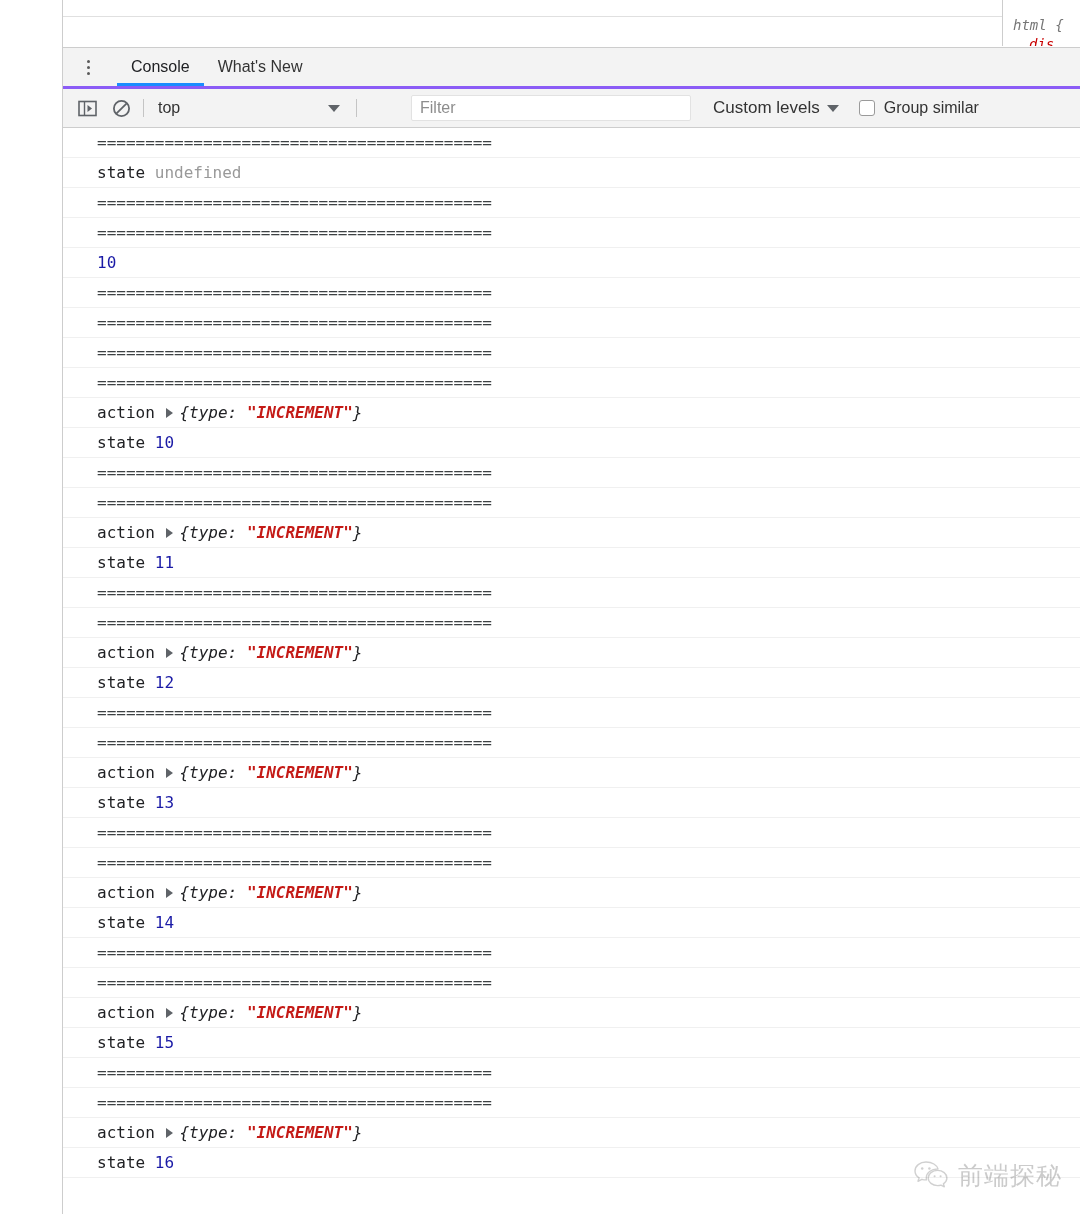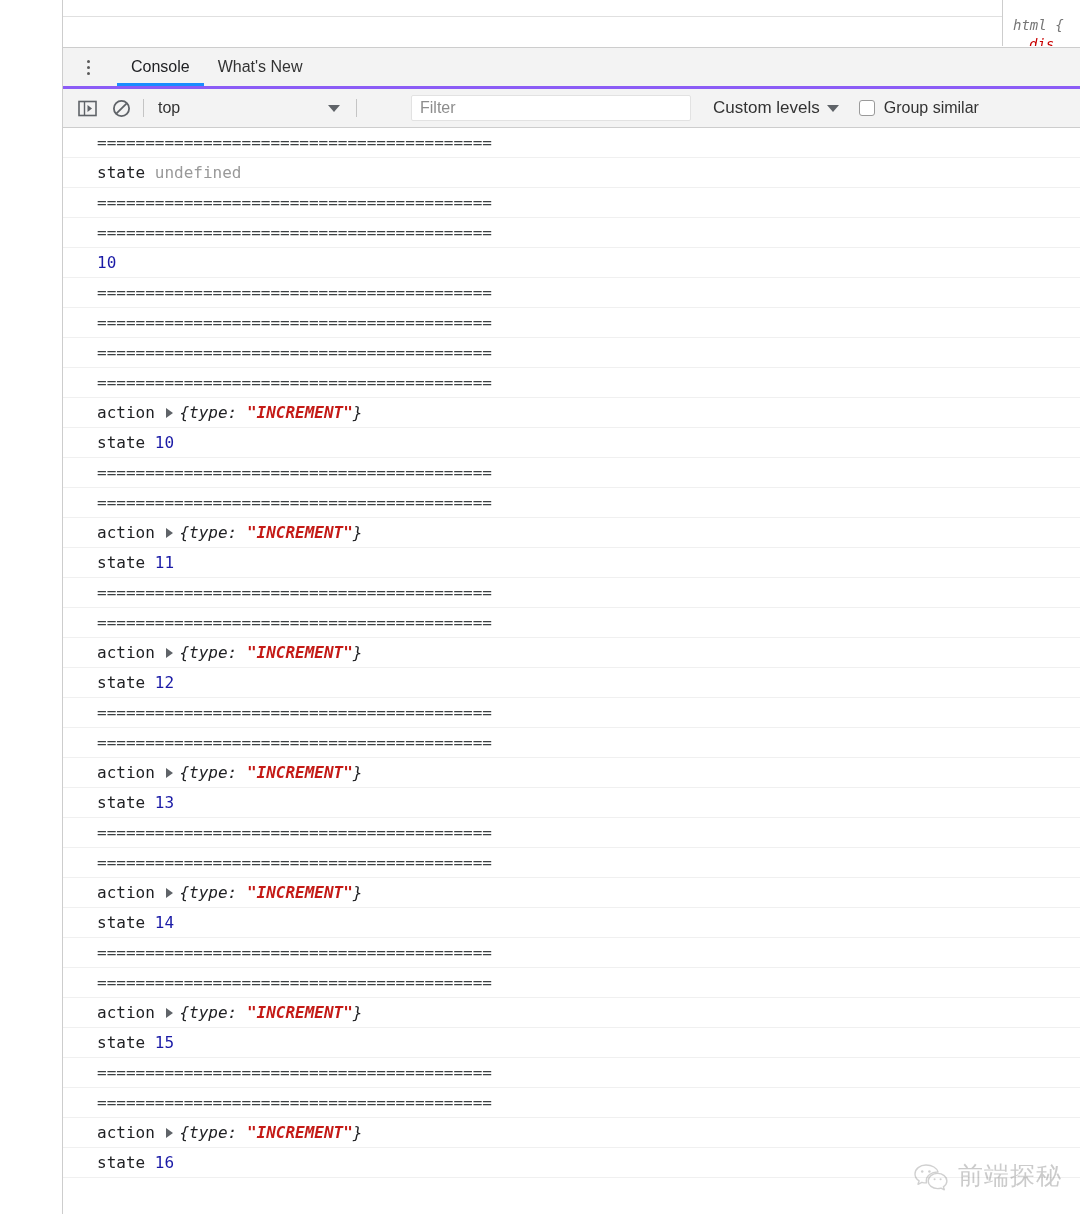--- a/index.html
+++ b/index.html
@@ -296,21 +296,21 @@
   }
   .num { color: #1a1aa6; }
   .undef { color: #999999; }
 
   
   .watermark {
     position: absolute;
     right: 18px;
     bottom: 22px;
     display: flex;
-    align-items: flex-end;
+    align-items: flex-start;
     gap: 9px;
     opacity: 0.30;
     z-index: 8;
     pointer-events: none;
   }
   .watermark .wm-text {
     font-family: "DejaVu Sans", sans-serif;
     font-size: 25px;
     color: #555555;
     letter-spacing: 1px;

